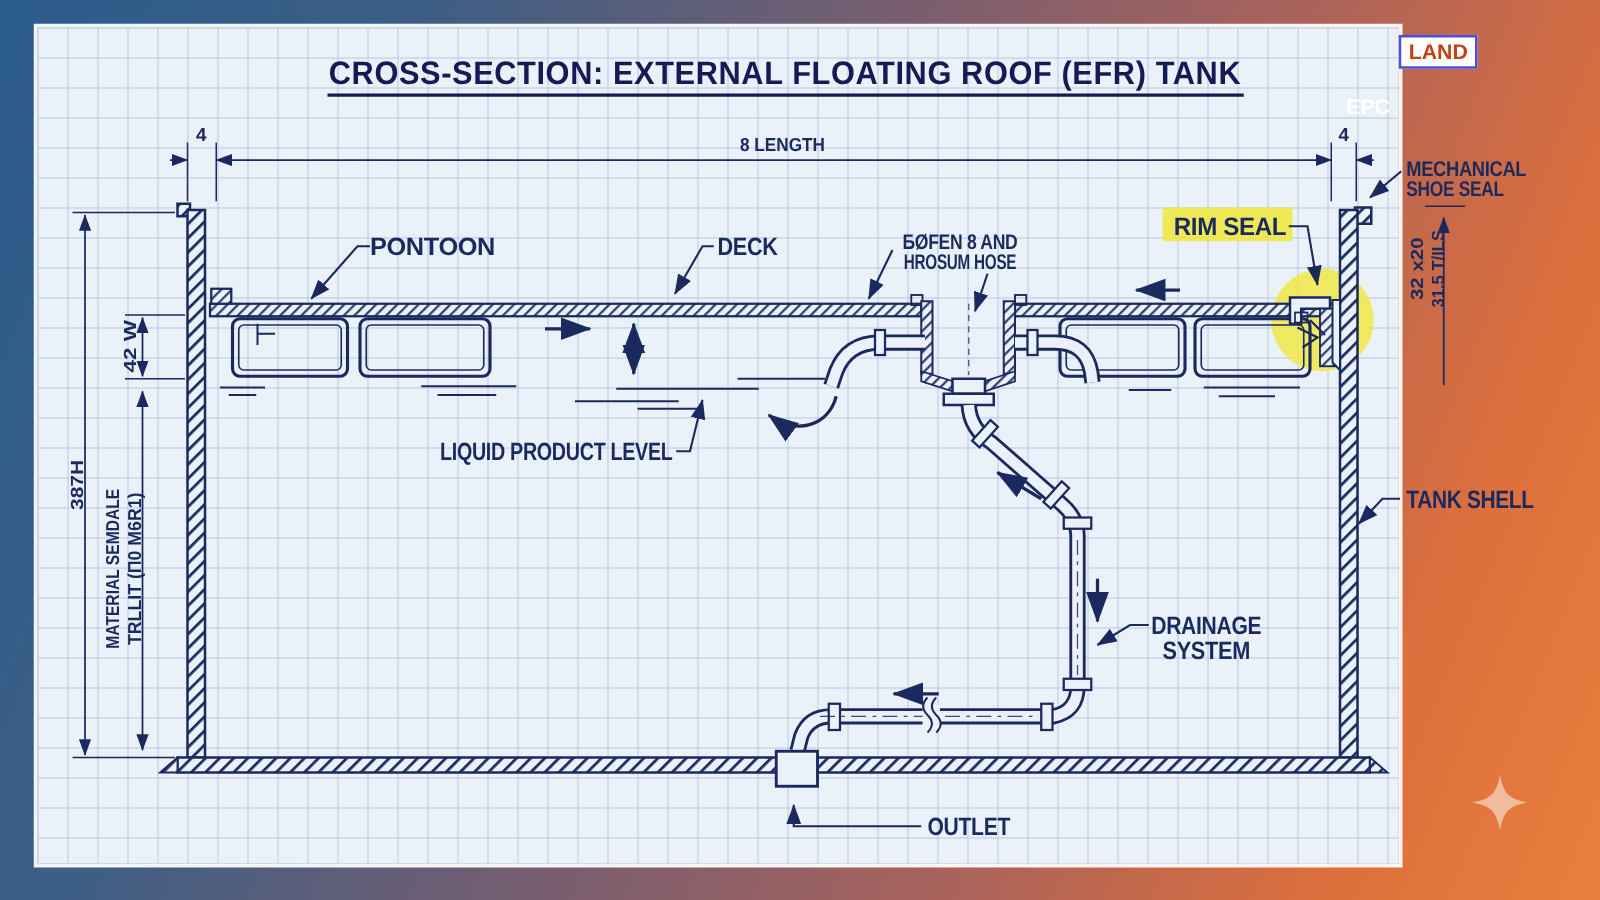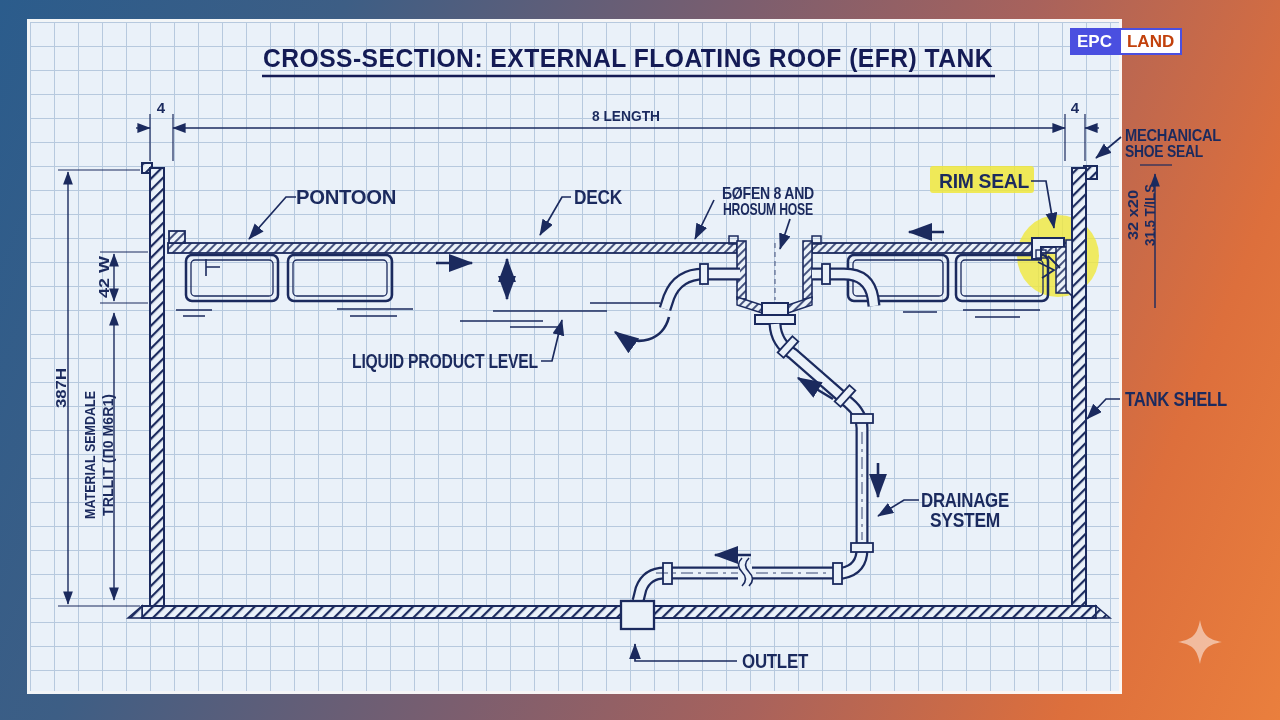--- a/index.html
+++ b/index.html
@@ -21,21 +21,21 @@
   .t{font-family:"Liberation Sans",sans-serif;font-weight:bold;fill:#1b2a5e;}
   .title{font-size:26px;fill:#141b55;letter-spacing:.5px;}
   .lbl{font-size:20px;letter-spacing:-.3px;}
   .lbl17{font-size:17px;letter-spacing:-.3px;}
   .dim{font-size:14px;}
   .dim15{font-size:15px;}
   .logo{
     position:absolute;left:1070px;top:28px;height:27px;display:flex;align-items:stretch;
     font-weight:bold;font-size:17px;line-height:27px;
   }
-  .logo .epc{background:#4a4fe0;color:#ffffff;padding:0 7px;}
+  .logo .epc{background:#4a4fe0;color:#ffffff;padding:0 7px;margin-top:44px;}
   .logo .land{background:#ffffff;color:#c2410c;padding:0 6px;border:2px solid #4a4fe0;line-height:23px;}
 </style>
 </head>
 <body>
 
 <div class="paper">
 <svg width="1215" height="669" viewBox="30 22 1215 669">
   <defs>
     <pattern id="hatch" width="8" height="8" patternUnits="userSpaceOnUse" patternTransform="rotate(45)">
       <rect width="8" height="8" fill="#eaf1f9"></rect>

